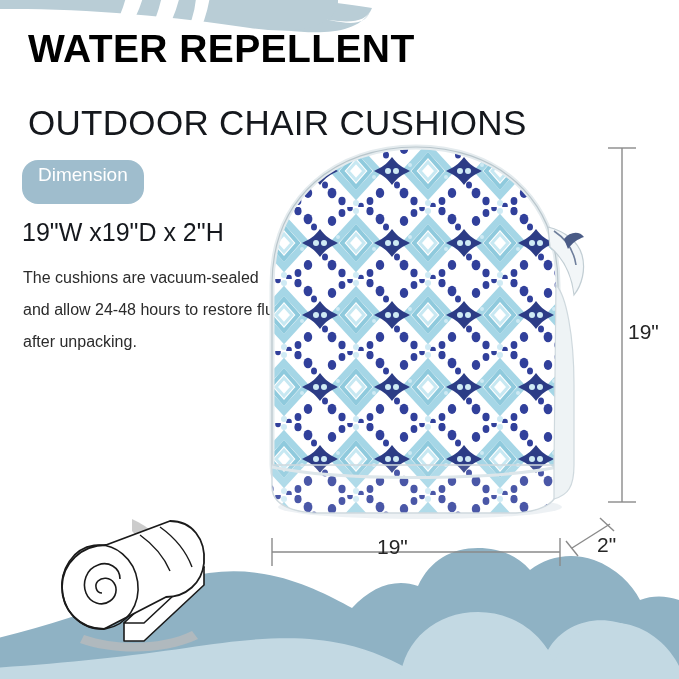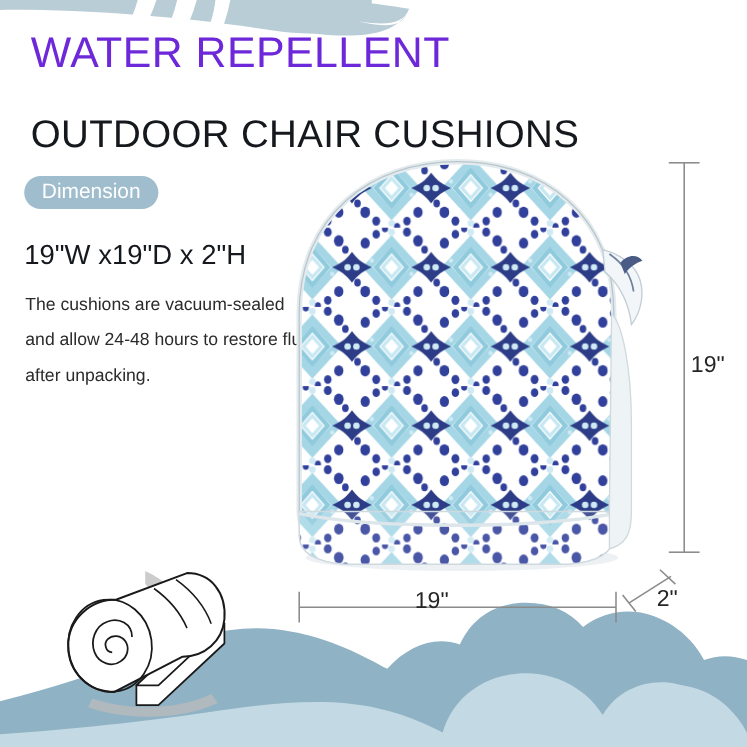--- a/index.html
+++ b/index.html
@@ -27,23 +27,23 @@
     height: 679px;
     pointer-events: none;
   }
 
   
   .headline-1 {
     position: absolute;
     left: 28px;
     top: 27px;
     font-size: 39px;
-    font-weight: normal;
+    font-weight: bold;
     letter-spacing: 0.4px;
-    color: #6d28d9;
+    color: #000000;
     white-space: nowrap;
   }
   .headline-2 {
     position: absolute;
     left: 28px;
     top: 103px;
     font-size: 35px;
     font-weight: normal;
     letter-spacing: 0.3px;
     color: #15181d;
@@ -52,21 +52,21 @@
 
   
   .badge {
     position: absolute;
     left: 22px;
     top: 160px;
     background: #9fbdcd;
     color: #ffffff;
     font-size: 19px;
     border-radius: 16px;
-    padding: 5px 16px 5px 16px;
+    padding: 5px 16px 19px 16px;
     line-height: 1.05;
     white-space: nowrap;
   }
 
   
   .spec-line {
     position: absolute;
     left: 22px;
     top: 218px;
     font-size: 25px;

